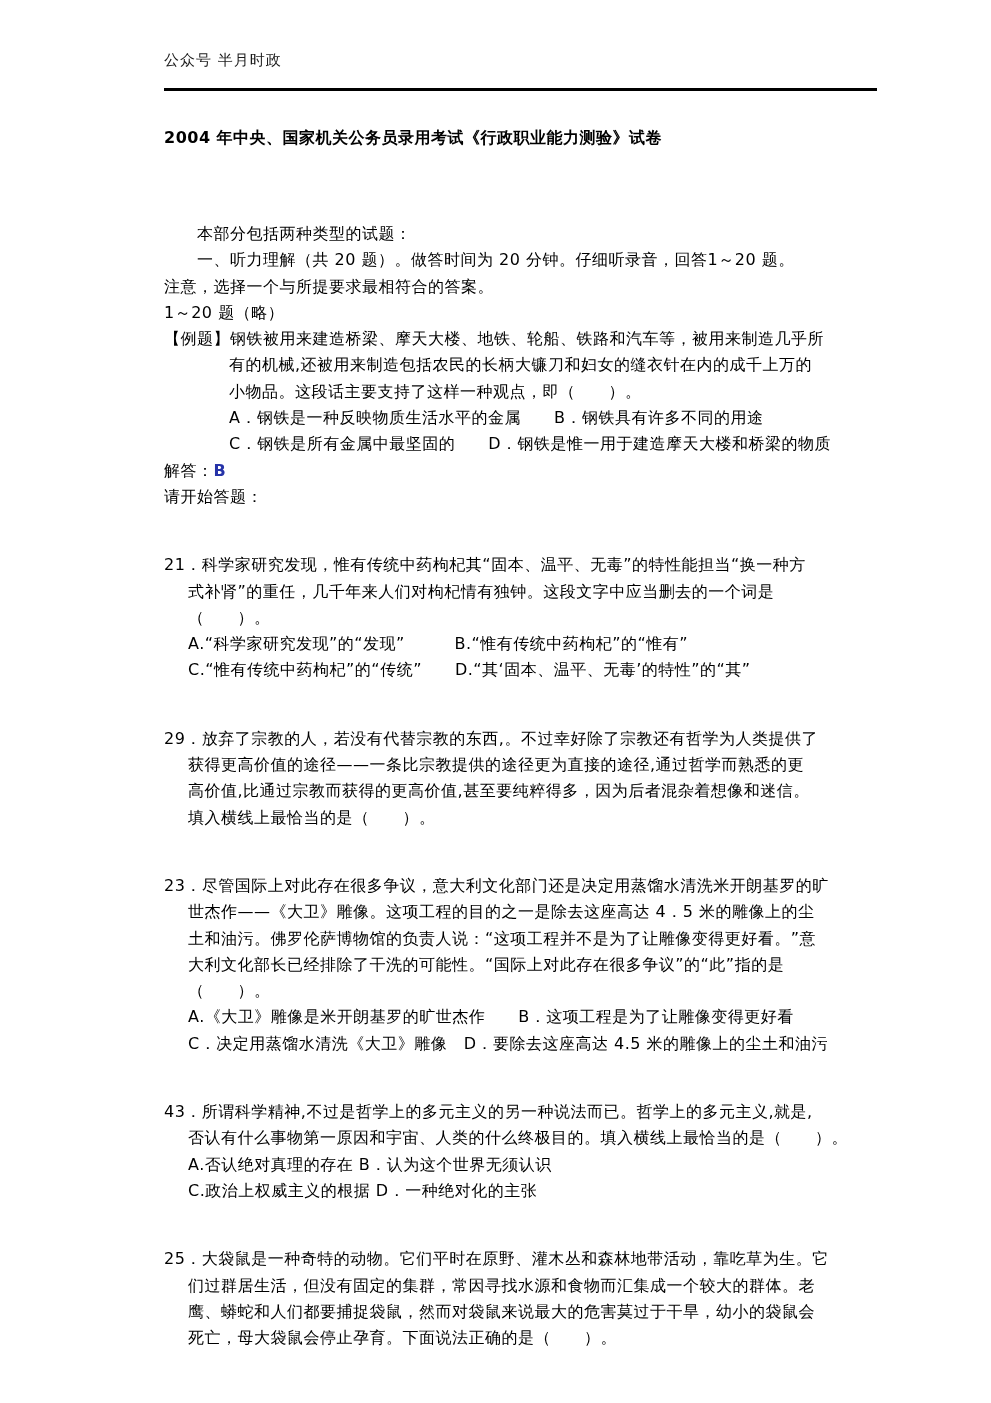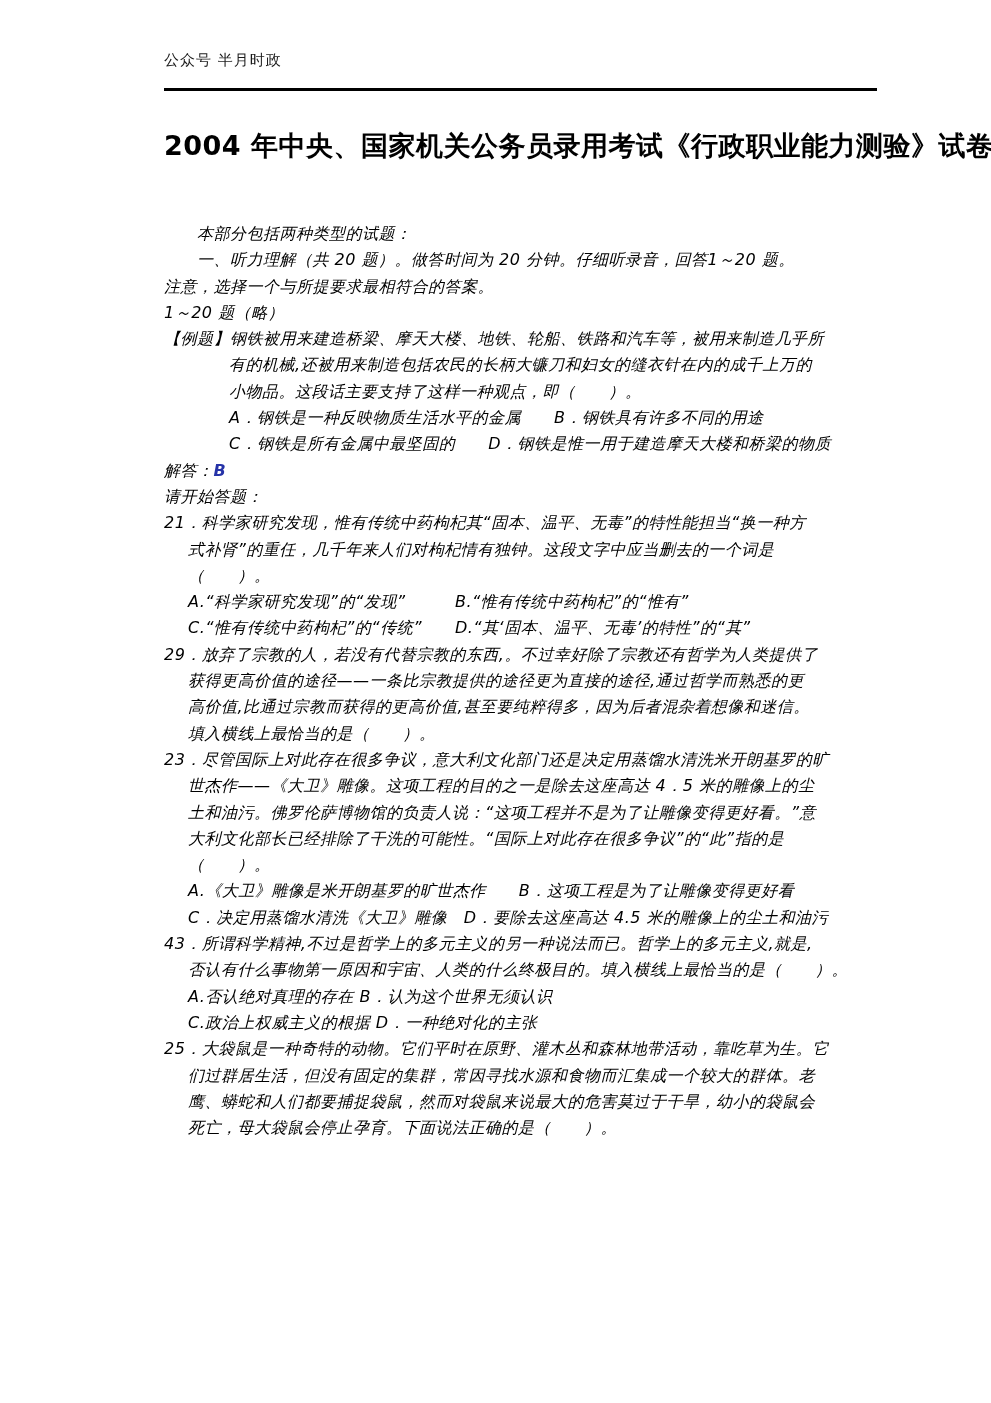--- a/index.html
+++ b/index.html
@@ -15,39 +15,39 @@
   .watermark{
     position:absolute;left:148px;top:51px;
     font-size:15px;letter-spacing:1px;color:#1a1a1a;
   }
   .divider{
     position:absolute;left:148px;top:88px;width:713px;height:0;
     border-top:3px solid #000000;
   }
   .doc-title{
     position:absolute;left:148px;top:128px;width:713px;
-    font-size:27px;font-weight:bold;letter-spacing:0.5px;
+    font-size:16px;font-weight:bold;letter-spacing:0.5px;
     white-space:nowrap;
   }
   .part-heading{
     position:absolute;left:190px;top:180px;width:700px;
     white-space:nowrap;
   }
   .part-heading .main{font-size:23px;font-weight:bold;letter-spacing:1px;}
   .part-heading .note{font-size:14px;font-weight:bold;margin-left:6px;}
   .doc-body{
     position:absolute;left:148px;top:221px;width:714px;
     font-size:16px;letter-spacing:0.5px;
   }
-  .ln{white-space:pre-line;line-height:26.3px;font-style:italic;}
+  .ln{white-space:pre-line;line-height:26.3px;}
   .ind1{text-indent:33px;}
   .para1{text-indent:33px;}
   .hang65{padding-left:65px;text-indent:-65px;}
   .pad65{padding-left:65px;}
-  .hang24{padding-left:24px;text-indent:-24px;}
+  .hang24{padding-left:24px;text-indent:-24px;margin-top:42px;}
   .pad24{padding-left:24px;}
 </style>
 </head>
 <body>
 
 <div class="page">
   <div class="watermark">公众号 半月时政</div>
   <div class="divider"></div>
   <div class="doc-title">2004 年中央、国家机关公务员录用考试《行政职业能力测验》试卷</div>
   <div class="doc-body" id="doc-body">

